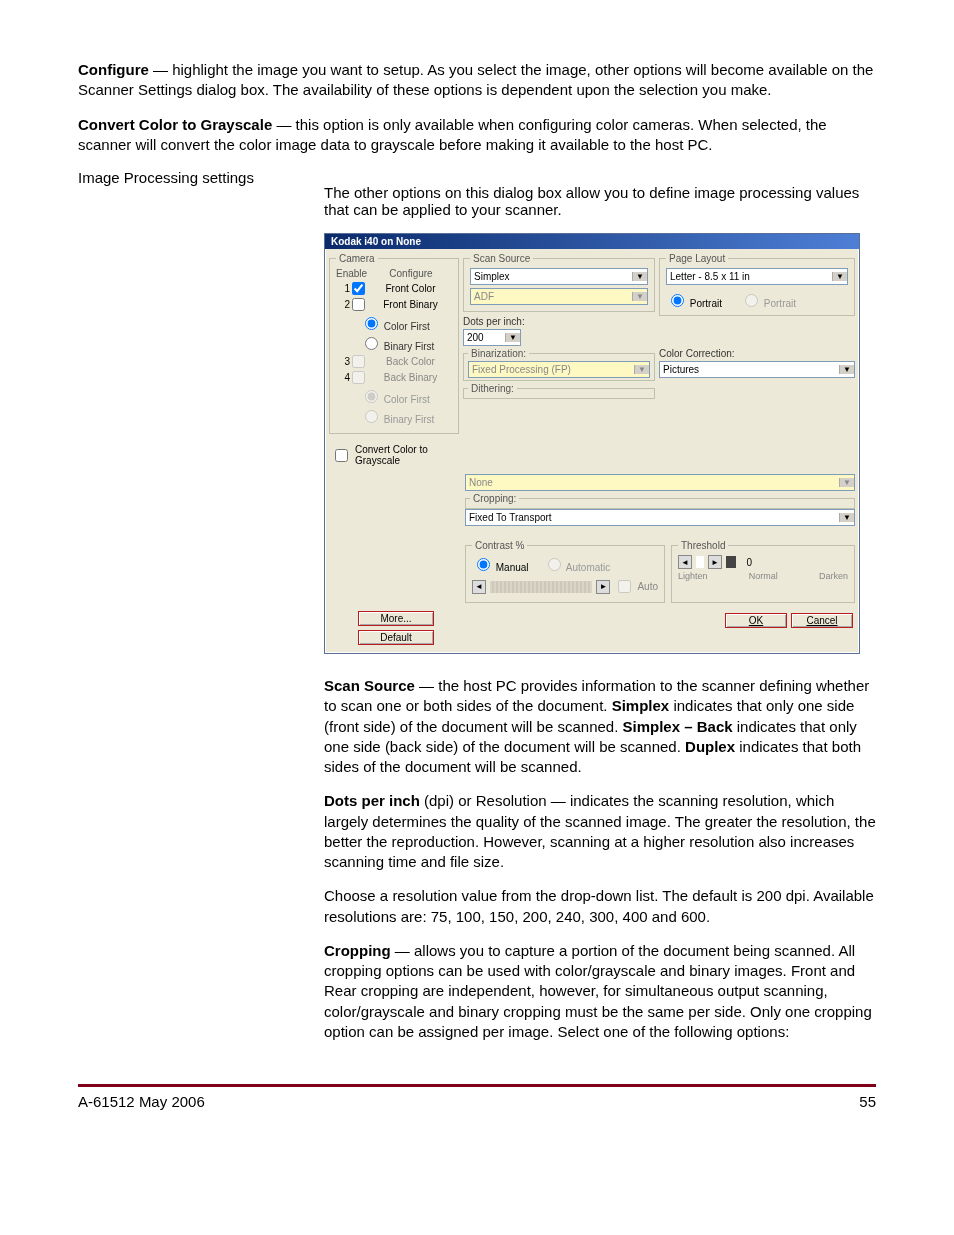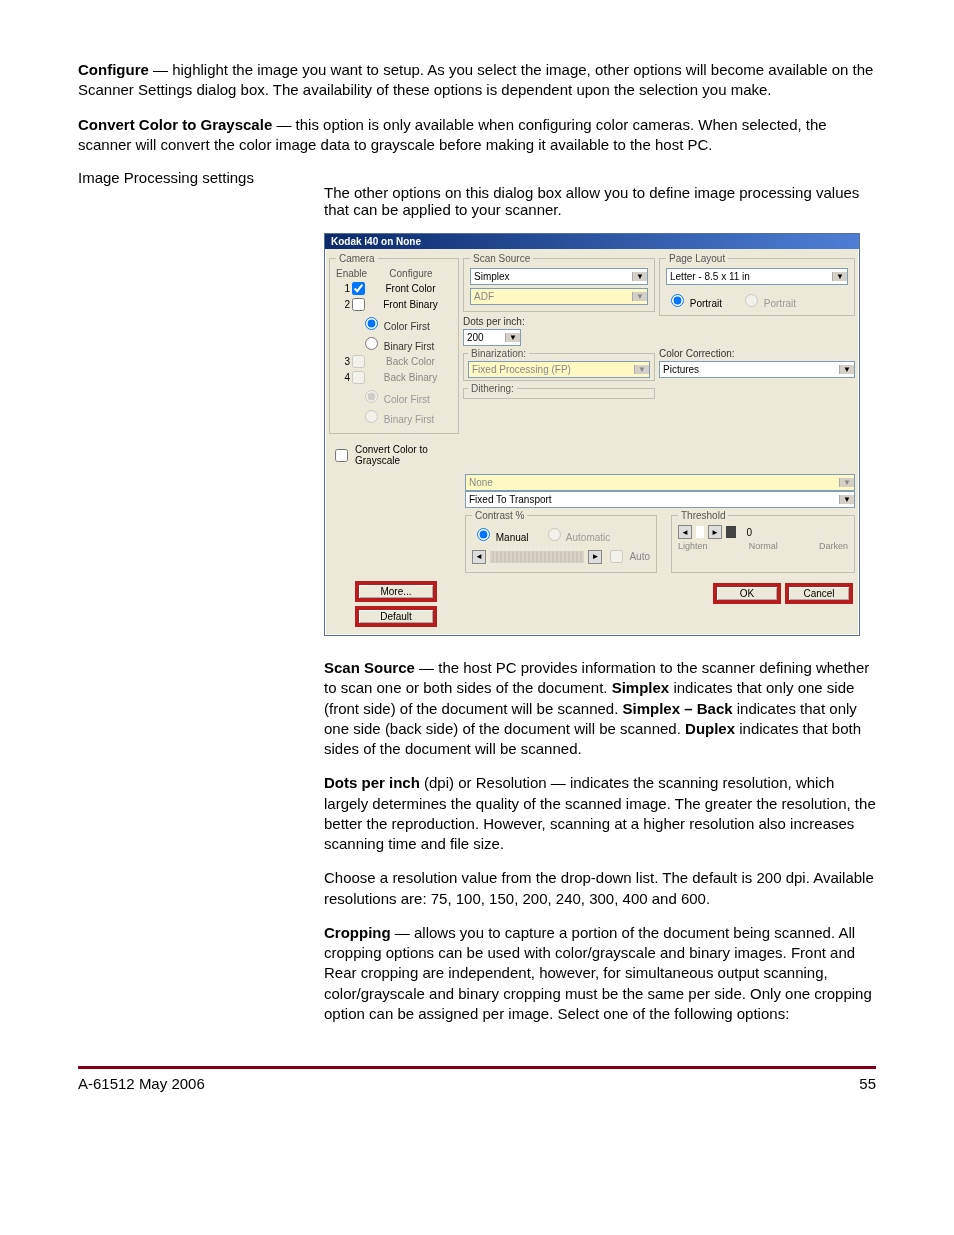--- a/index.html
+++ b/index.html
@@ -79,30 +79,30 @@
 .camera-row input[type=checkbox]{margin:0 4px 0 0;vertical-align:middle;}
 .camera-row .lbl { flex:1; text-align:center; }
 .camera-row.disabled .lbl { color:#888; }
 .radio-block { margin-left:24px; }
 .radio-block label { display:block; font-size:10px; color:#333; margin:2px 0;}
 .radio-block.disabled label{color:#999;}
 .cctg { margin:6px 0 4px 2px; display:flex; align-items:center; font-size:10px;}
 .winbtn {
   display:inline-block;
   background:#ece9d8;
-  border:4px solid #b91c1c;
+  border:1px solid #b91c1c;
   box-shadow: inset 1px 1px 0 #fff, inset -1px -1px 0 #aaa;
   font-size:10px;
   text-align:center;
   padding:1px 0;
   margin:2px 2px;
   cursor:default;
 }
 .winbtn.w { width:74px;}
-.winbtn.s { width:60px;}
+.winbtn.s { width:60px;text-decoration:underline;}
 .dd {
   display:flex;
   border:1px solid #7f9db9;
   background:#fff;
   height:15px;
   font-size:10px;
   align-items:center;
 }
 .dd.disabled{background:#fef9c3;color:#888;}
 .dd .txt{flex:1;padding:0 3px;white-space:nowrap;overflow:hidden;}
@@ -247,28 +247,31 @@
               </div>
           </div>
         </div>
 
         <div style="display:flex;padding:0 4px 0 140px;gap:4px;">
           <div style="flex:1;">
             <div class="dd disabled">
                 <span class="txt">None</span>
                 <span class="arr">▼</span>
               </div>
+            <fieldset style="padding:2px 4px;margin-top:2px;">
+              <legend>Cropping:</legend>
+            </fieldset>
             <div class="dd">
                 <span class="txt">Fixed To Transport</span>
                 <span class="arr">▼</span>
               </div>
           </div>
         </div>
 
-        <div style="display:flex;padding:2px 4px 4px 140px;gap:14px;">
+        <div style="display:flex;padding:14px 4px 4px 140px;gap:6px;">
           <fieldset style="flex:1">
             <legend>Contrast %</legend>
             <div style="display:flex;gap:14px;">
               <label><input type="radio" checked="" style=""> <span>Manual</span></label>
               <label style="color:#999"><input type="radio" disabled="" style=""> <span>Automatic</span></label>
             </div>
             <div class="slider-row" style="margin-top:4px;">
               <span class="slider-btn">◄</span>
               <span class="slider-track"></span>
               <span class="slider-btn">►</span>

